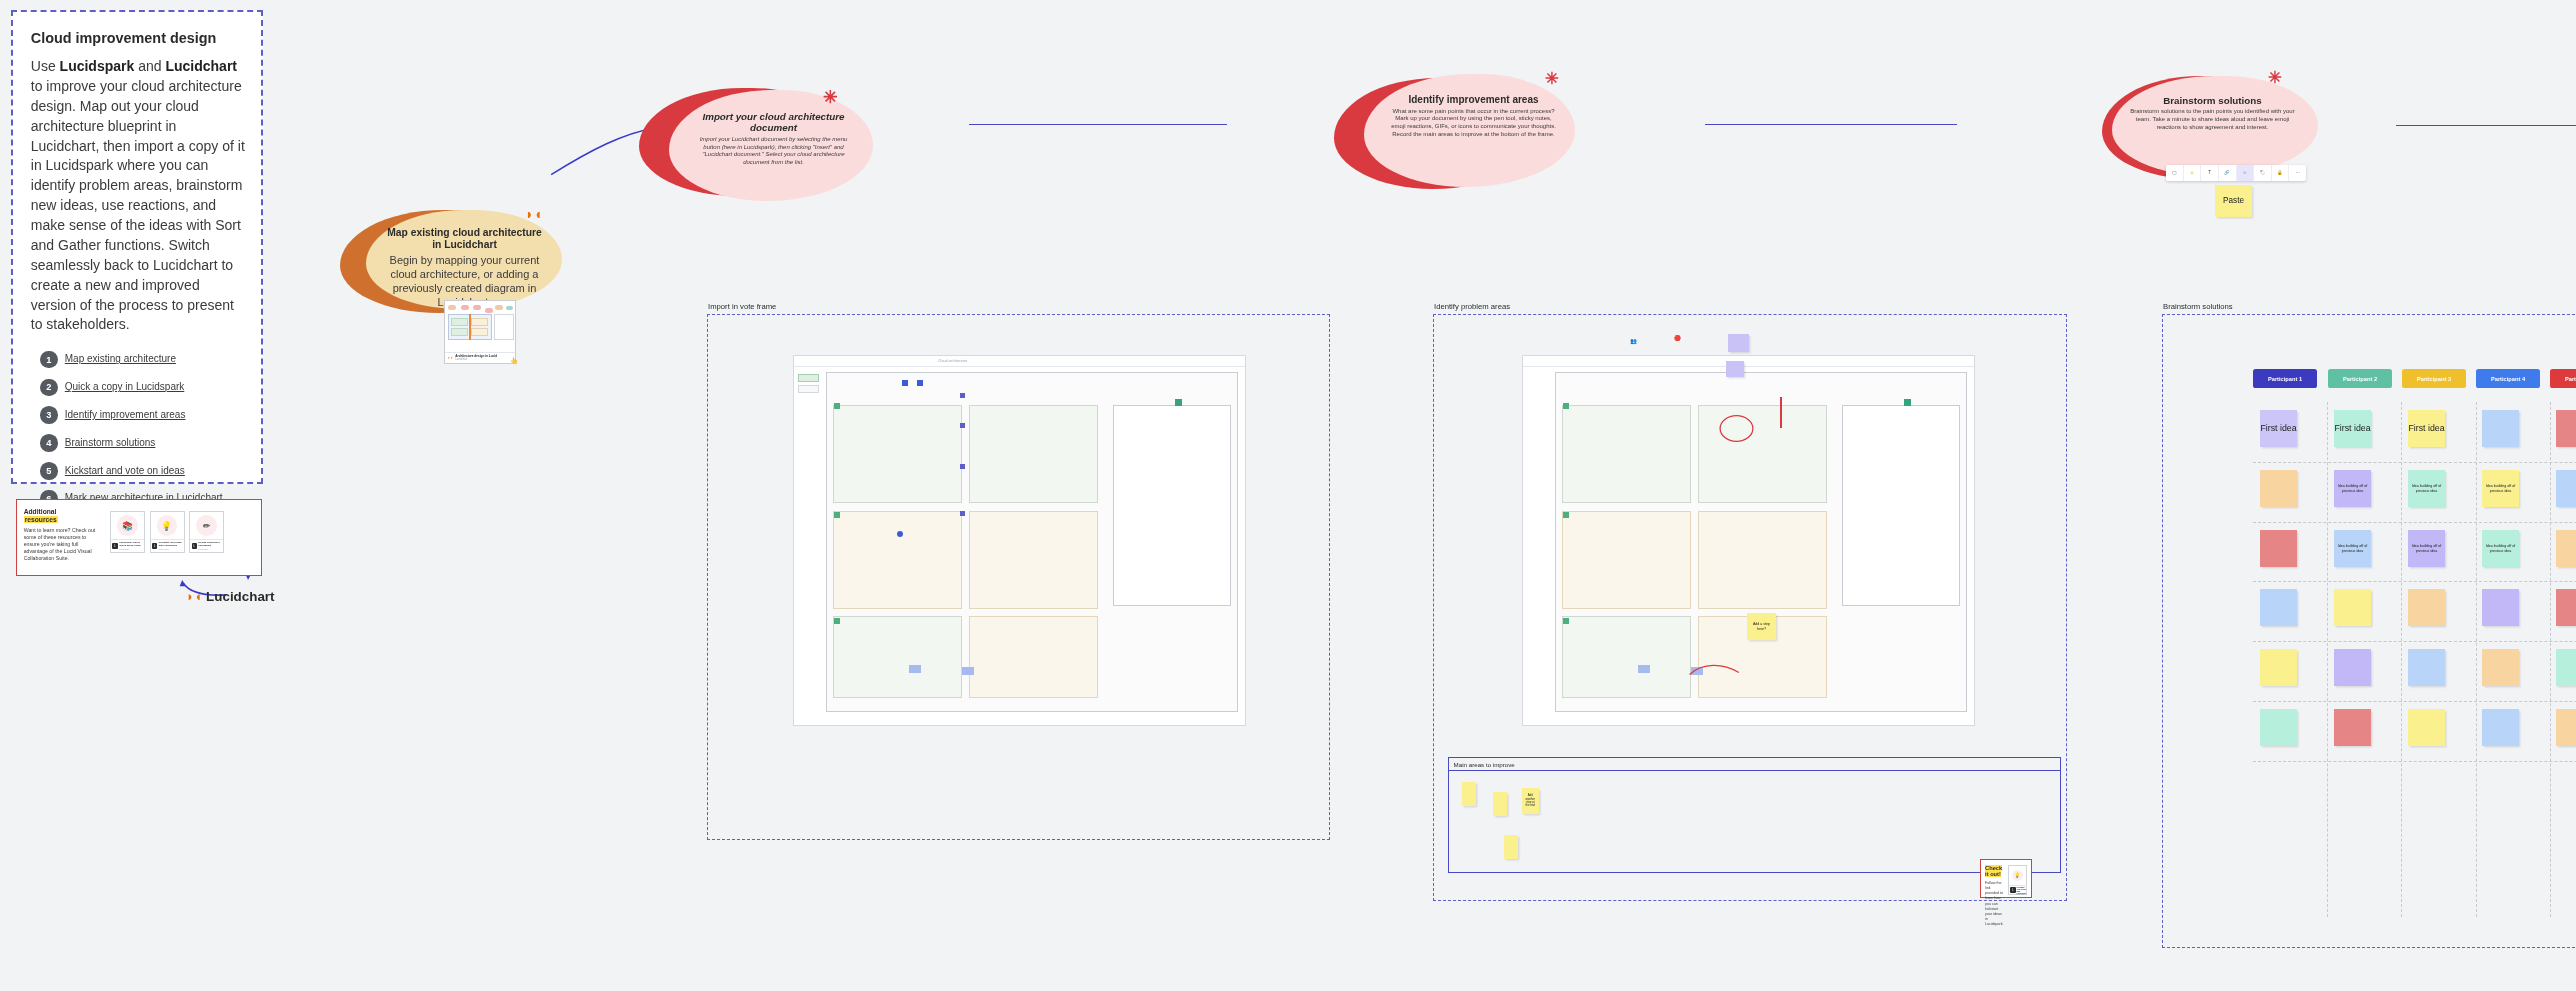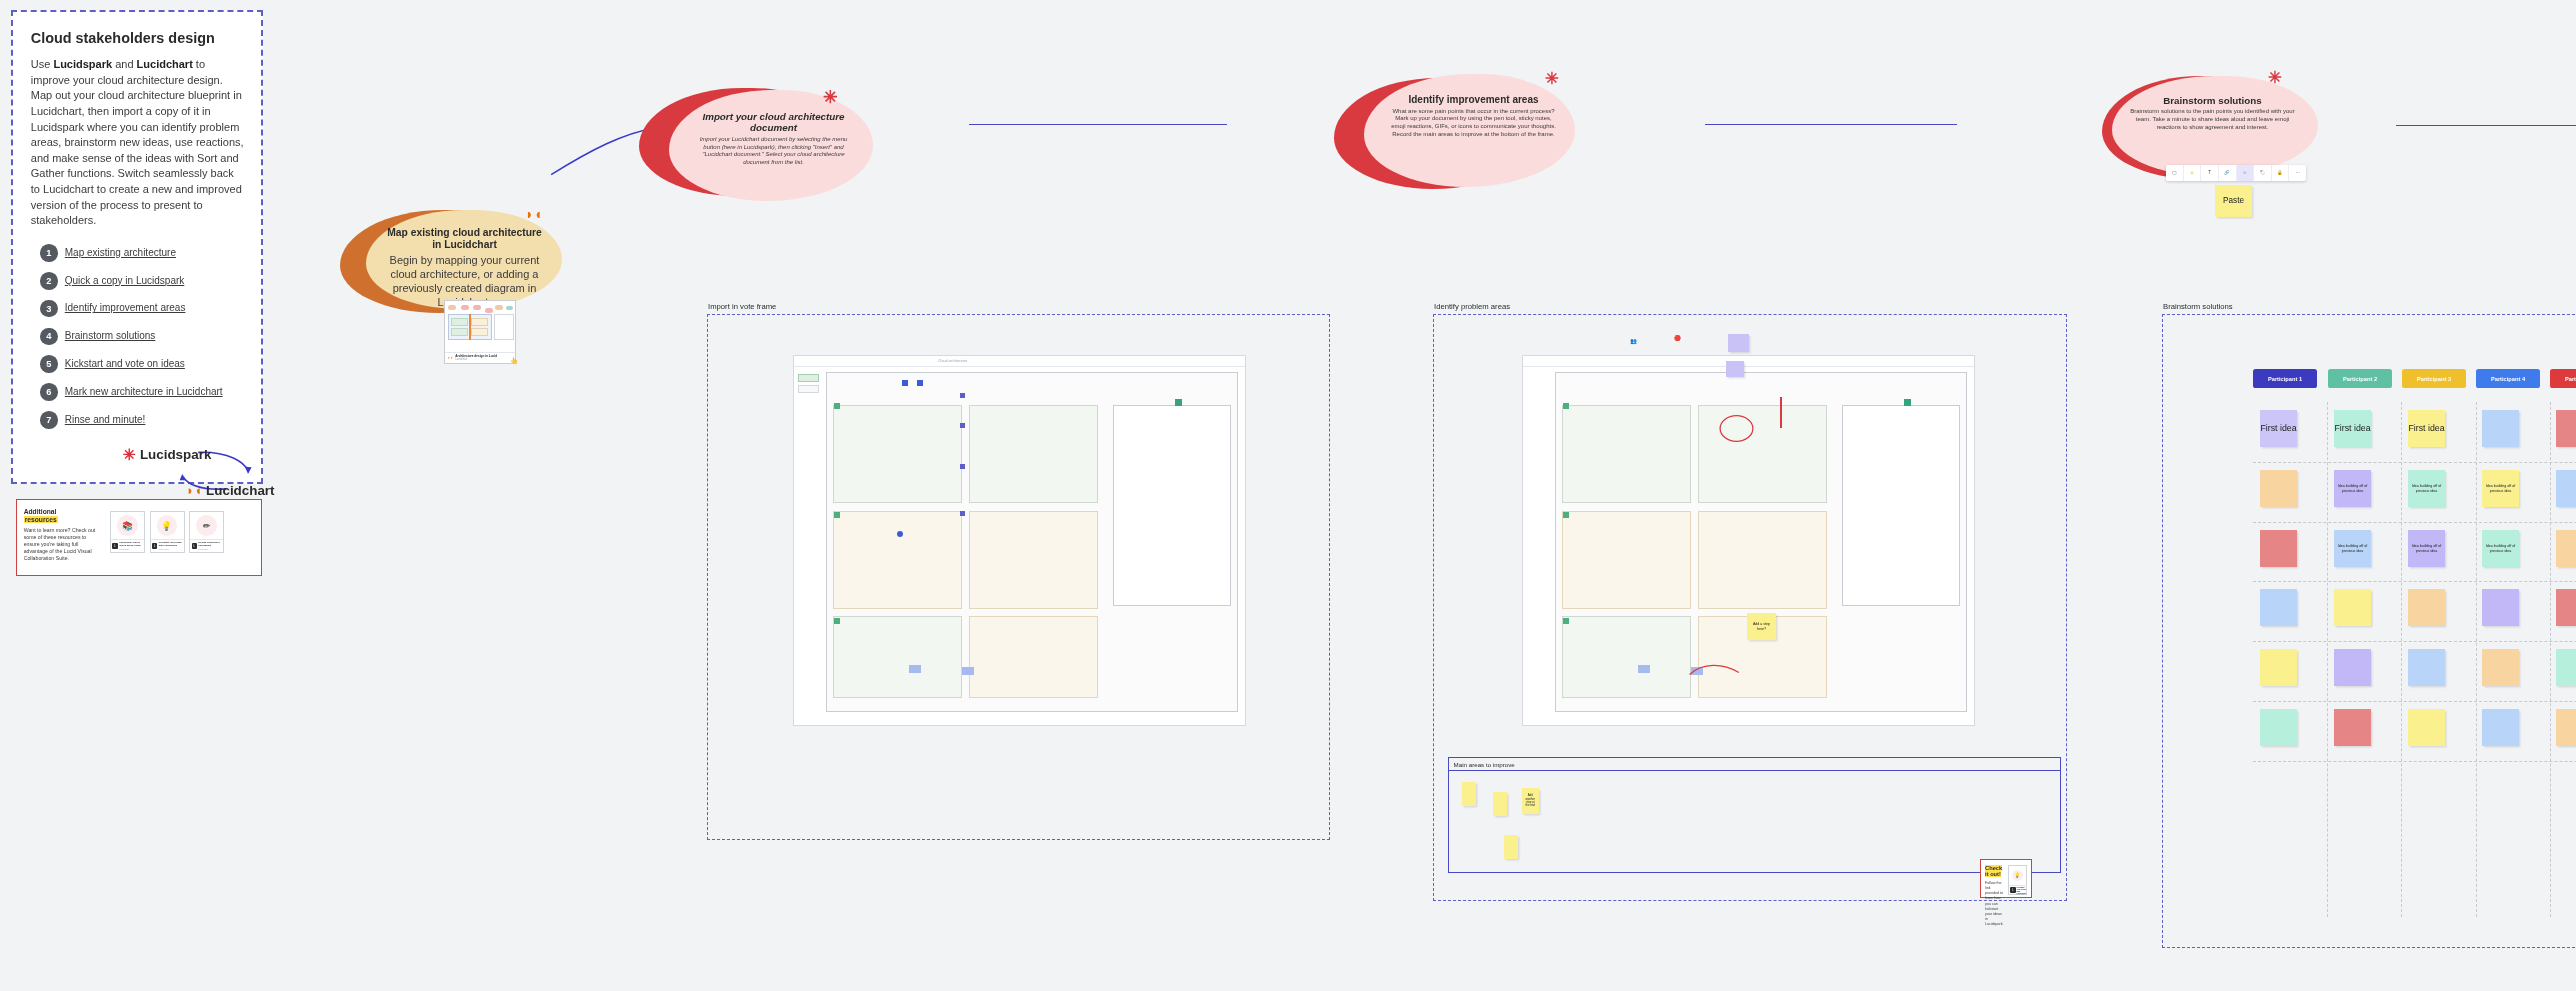--- a/index.html
+++ b/index.html
@@ -11,21 +11,21 @@
   }
   #board { position: relative; width: 4019px; height: 991px; }
 
   
   .instr-panel {
     position: absolute; left: 11.3px; top: 10.3px; width: 252px; height: 474px;
     background: #ffffff; border: 2.6px dashed #5b5fc7;
   }
   .instr-inner { padding: 17.5px 15.5px 10.3px 17.5px; }
   .instr-title { font-size: 14.4px; font-weight: bold; color: #2b2b2b; margin-bottom: 11.3px; }
-  .instr-body { font-size: 11px; line-height: 1.42; color: #3b3b3b; }
+  .instr-body { font-size: 14px; line-height: 1.42; color: #3b3b3b; }
   .instr-body b { font-weight: bold; color: #222; }
   .steps { margin-top: 15.5px; padding-left: 9.3px; }
   .step { display: flex; align-items: flex-start; margin-bottom: 10.3px; }
   .step-num {
     flex: 0 0 auto; width: 17.5px; height: 17.5px; border-radius: 50%;
     background: #555a60; color: #fff; font-size: 9.3px; font-weight: bold;
     display: flex; align-items: center; justify-content: center; margin-right: 7.2px;
   }
   .step-label { font-size: 10px; color: #3b3b3b; line-height: 1.2; padding-top: 2.6px; text-decoration: underline; }
 
@@ -120,21 +120,21 @@
 
   .cursor { position:absolute; font-size: 6.7px; color:#3b3b3b; }
 </style>
 </head>
 <body>
 
 <div id="board">
 
   <div class="instr-panel">
     <div class="instr-inner">
-      <div class="instr-title">Cloud stakeholders design</div>
+      <div class="instr-title">Cloud improvement design</div>
       <div class="instr-body"><span>Use </span><b>Lucidspark</b><span> and </span><b>Lucidchart</b><span> to improve your cloud architecture design. Map out your cloud architecture blueprint in Lucidchart, then import a copy of it in Lucidspark where you can identify problem areas, brainstorm new ideas, use reactions, and make sense of the ideas with Sort and Gather functions. Switch seamlessly back to Lucidchart to create a new and improved version of the process to present to stakeholders.</span></div>
 
       <div class="steps">
         <div class="step">
           <div class="step-num">1</div>
           <div class="step-label">Map existing architecture</div>
         </div>
         <div class="step">
           <div class="step-num">2</div>
           <div class="step-label">Quick a copy in Lucidspark</div>

